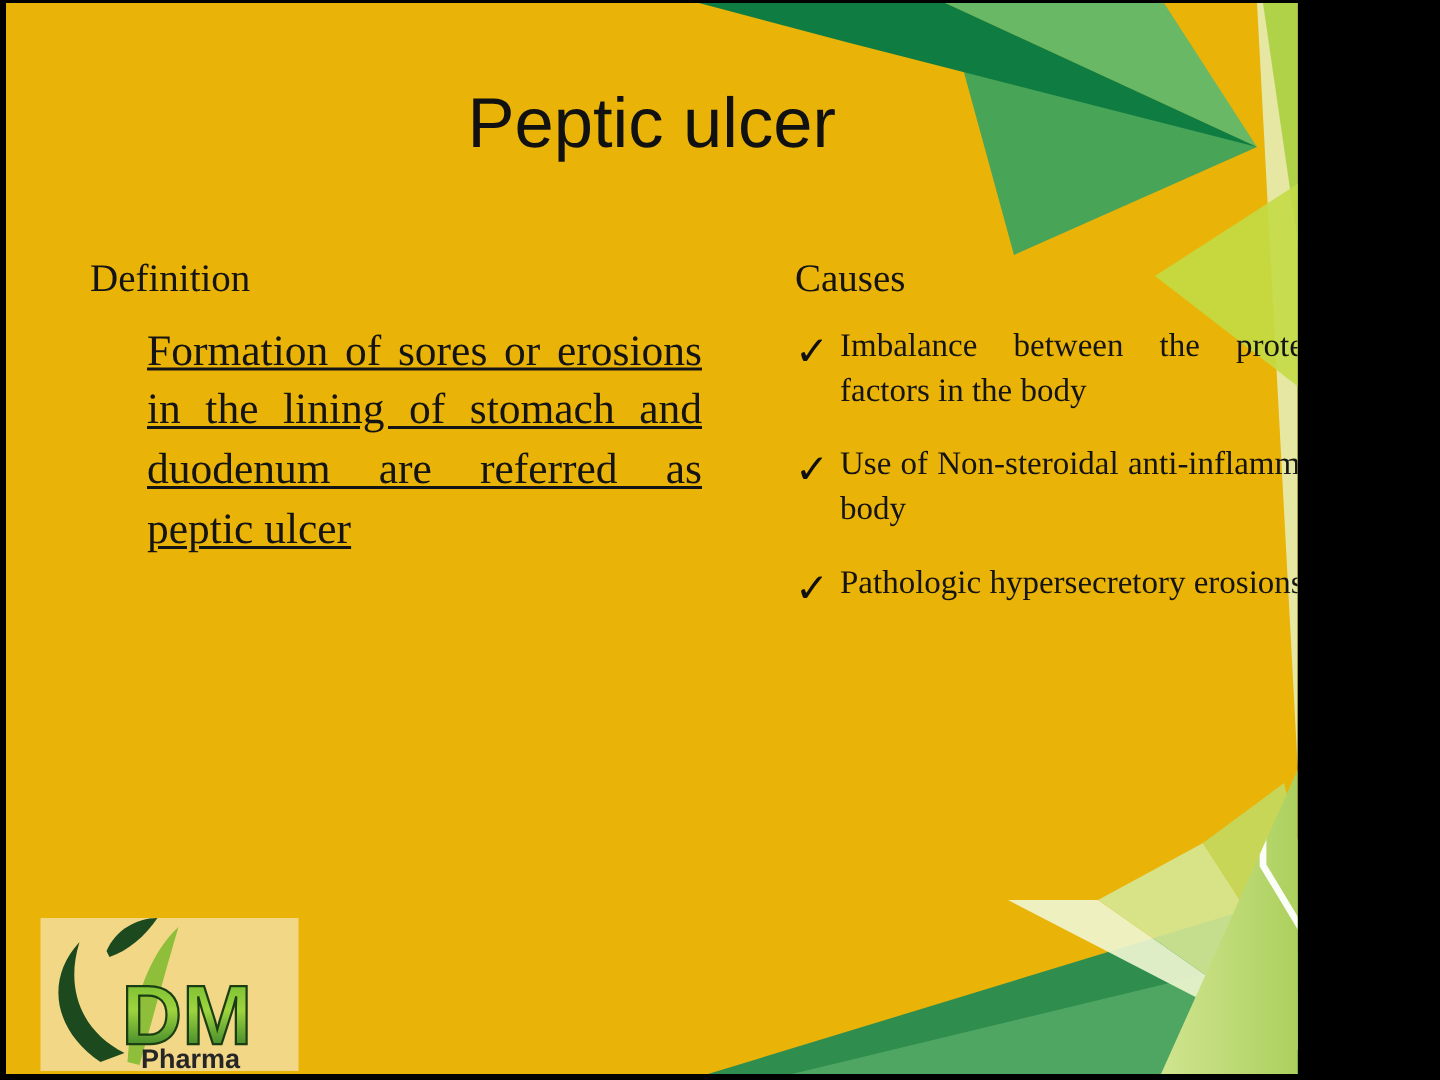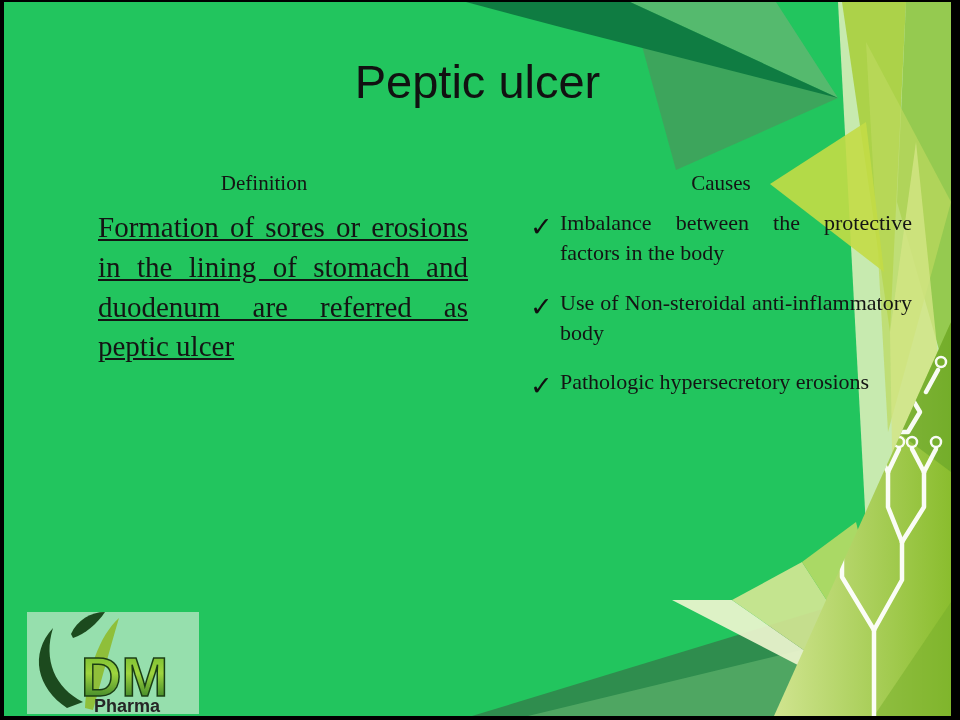--- a/index.html
+++ b/index.html
@@ -1,25 +1,25 @@
 <!DOCTYPE html>
 <html><head>
 <meta charset="utf-8">
 <style>
   html,body{margin:0;padding:0;background:#000;}
   .page{position:relative;width:960px;height:720px;background:#000;overflow:hidden;
         font-family:"Liberation Serif", serif;}
-  .slide{position:absolute;left:4px;top:2px;width:947px;height:714px;background:#22c55e;overflow:hidden;}
+  .slide{position:absolute;left:4px;top:2px;width:861px;height:714px;background:#eab308;overflow:hidden;}
   .decor{position:absolute;left:0;top:0;width:947px;height:714px;pointer-events:none;}
   .title{position:absolute;left:0;top:52px;width:100%;margin:0;text-align:center;
          font-family:"Liberation Sans", sans-serif;font-weight:400;font-size:47px;color:#111;letter-spacing:0px;}
   .col{position:absolute;color:#141414;}
   .col-left{left:56px;top:168px;width:408px;}
   .col-right{left:526px;top:168px;width:382px;}
-  .heading{font-size:21px;line-height:1.25;margin:0 0 12px 0;text-align:center;}
+  .heading{font-size:26px;line-height:1.25;margin:0 0 12px 0;}
   .body-text{margin:0 0 0 38px;font-size:29px;line-height:1.37;text-align:justify;text-align-last:left;text-decoration:underline;}
   .bullet-item{display:flex;align-items:flex-start;margin:0 0 19px 0;}
   .check{flex:0 0 30px;font-size:27px;line-height:1.45;color:#101010;}
   .btext{flex:1;font-size:22px;line-height:1.37;text-align:justify;text-align-last:left;}
   .logo{position:absolute;left:23px;top:608px;width:172px;height:106px;}
 </style>
 </head>
 <body>
 
 <div class="page">

